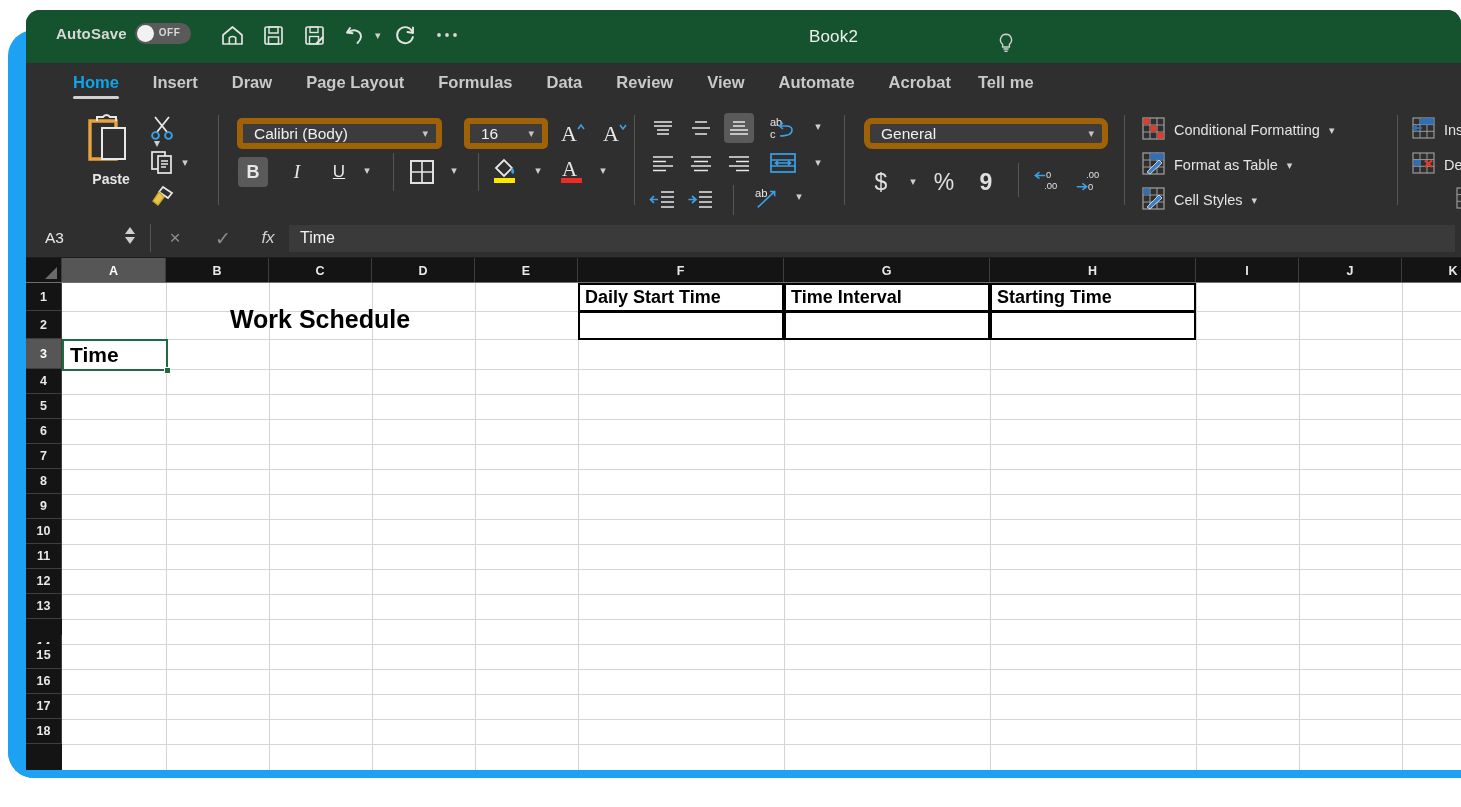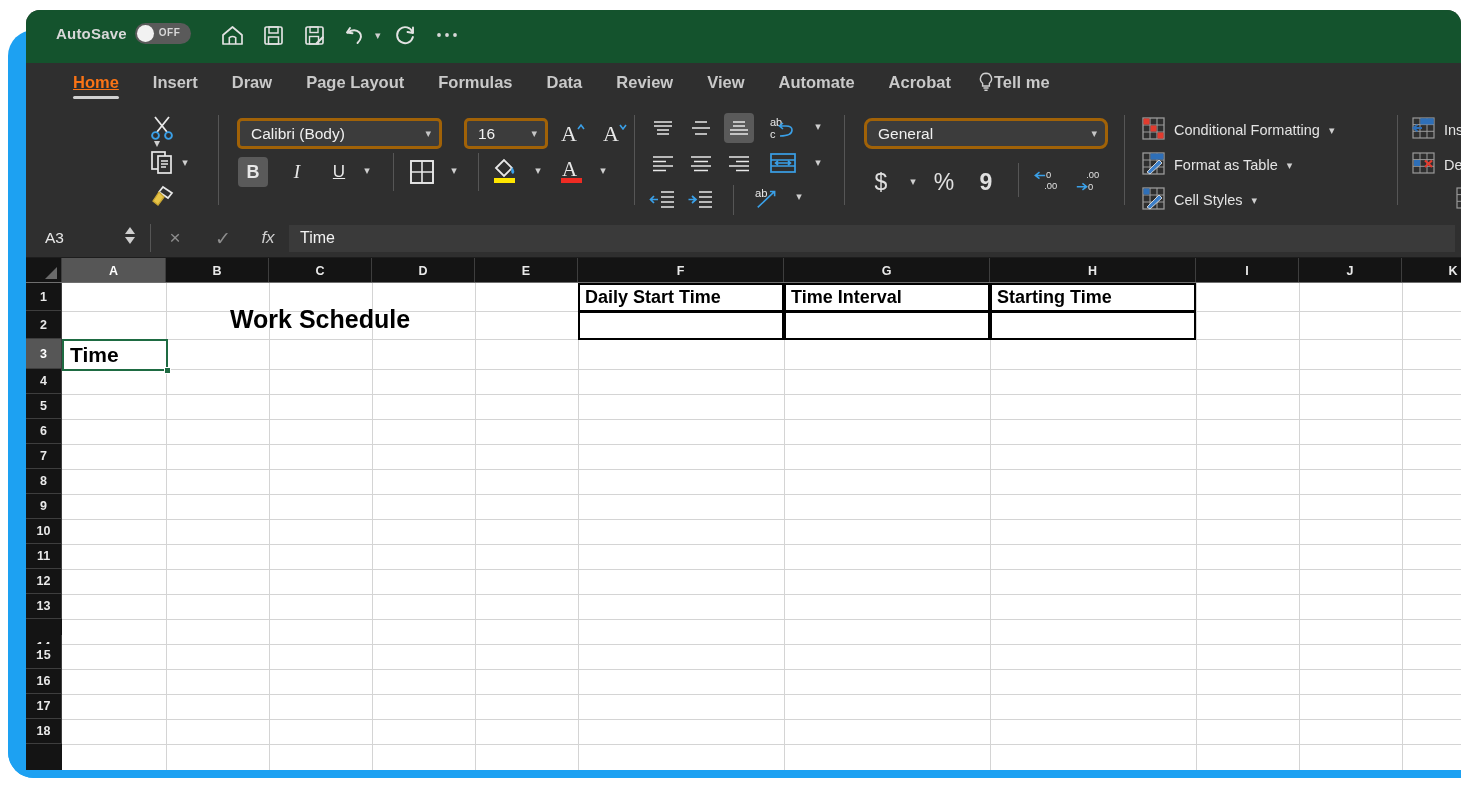--- a/index.html
+++ b/index.html
@@ -85,27 +85,27 @@
   .tabbar {
     height: 38px; background: #2f2f2f;
     display: flex; align-items: flex-end; padding-left: 30px; gap: 0;
   }
   .tab {
     position: relative;
     padding: 0 17px 9px 17px;
     color: #c9c9c9; font-size: 16.5px; font-weight: bold;
     white-space: nowrap; cursor: default;
   }
-  .tab.active { color: #f97316; text-decoration: underline; }
+  .tab.active { color: #0ea5e9; }
   .tab.active::after {
     content: ""; position: absolute;
     left: 17px; right: 17px; bottom: 2px; height: 3px;
     background: #d0d0d0; border-radius: 2px;
   }
-  .tab-tellme { display: flex; align-items: center; gap: 0; padding-left: 10px; }
+  .tab-tellme { display: flex; align-items: center; gap: 20px; padding-left: 10px; flex-direction: column; }
   .bulb { width: 16px; height: 20px; }
 
   
   .ribbon {
     height: 118px; background: #2f2f2f;
     position: relative; overflow: hidden;
   }
   .rsep {
     position: absolute; top: 14px; width: 1px; height: 90px;
     background: #565656;
@@ -114,21 +114,21 @@
   
   .clip-paste {
     position: absolute; left: 46px; top: 12px;
     width: 78px; text-align: center;
   }
   .paste-label { color: #e6e6e6; font-size: 14px; font-weight: bold; margin-top: 2px; }
   .clip-caret { position: absolute; left: 128px; top: 35px; color:#cfcfcf; font-size: 12px;}
   .clip-small { position: absolute; left: 124px; top: 10px; }
   .clip-row { display: flex; align-items: center; gap: 4px; height: 34px; }
   .combo {
-    background: #3c3c3c; border: 3px solid #a16207; border-radius: 5px;
+    background: #3c3c3c; border: 6px solid #a16207; border-radius: 5px;
     height: 31px; display: flex; align-items: center;
     color: #f0f0f0; font-size: 15.5px; padding: 0 8px 0 11px;
   }
   .combo .cv { flex: 1; white-space: nowrap; overflow: hidden; }
   .combo .cc { font-size: 11px; color: #c6c6c6; margin-left: 6px; }
 
   .ficon {
     display:flex; align-items:center; justify-content:center;
     width: 30px; height: 30px; border-radius: 4px;
     color: #e8e8e8;
@@ -286,20 +286,23 @@
         </span>
         <span class="qat-btn">
           <svg width="24" height="10" viewBox="0 0 24 10">
               <circle cx="4" cy="5" r="1.9" fill="#d8d8d8"></circle>
               <circle cx="12" cy="5" r="1.9" fill="#d8d8d8"></circle>
               <circle cx="20" cy="5" r="1.9" fill="#d8d8d8"></circle>
             </svg>
         </span>
       </div>
 
+      <div class="doc-title">
+        <span class="doc-title-inner">Book2</span>
+      </div>
     </div>
 
     <div class="tabbar">
       <div class="tab active">Home</div>
       <div class="tab">Insert</div>
       <div class="tab">Draw</div>
       <div class="tab">Page Layout</div>
       <div class="tab">Formulas</div>
       <div class="tab">Data</div>
       <div class="tab">Review</div>
@@ -313,20 +316,28 @@
               <path d="M5.4 16 L10.6 16" stroke="#cfcfcf" stroke-width="1.4"></path>
               <path d="M6.4 18.3 L9.6 18.3" stroke="#cfcfcf" stroke-width="1.4"></path>
             </svg>
         </span>
         <span>Tell me</span>
       </div>
     </div>
 
     <div class="ribbon">
 
+      <div class="clip-paste">
+        <svg width="56" height="52" viewBox="0 0 56 52">
+          <path d="M7 8 L7 46 L33 46 L33 8 Z" fill="none" stroke="#e8a33d" stroke-width="3.4"></path>
+          <path d="M14 8 L14 4 L20 4 A4 4 0 0 1 27 4 L33 4 L33 8" fill="none" stroke="#e8e8e8" stroke-width="2"></path>
+          <rect x="19" y="15" width="23" height="31" fill="#2f2f2f" stroke="#e8e8e8" stroke-width="2"></rect>
+        </svg>
+        <div class="paste-label">Paste</div>
+      </div>
       <span class="clip-caret">▾</span>
 
       <div class="clip-small">
         <div class="clip-row">
           <svg width="24" height="26" viewBox="0 0 24 26">
             <path d="M5 2 L17 17 M19 2 L7 17" stroke="#e8e8e8" stroke-width="1.8" fill="none"></path>
             <circle cx="5.5" cy="20.5" r="3.4" fill="none" stroke="#3aa0e8" stroke-width="1.9"></circle>
             <circle cx="18.5" cy="20.5" r="3.4" fill="none" stroke="#3aa0e8" stroke-width="1.9"></circle>
           </svg>
         </div>

